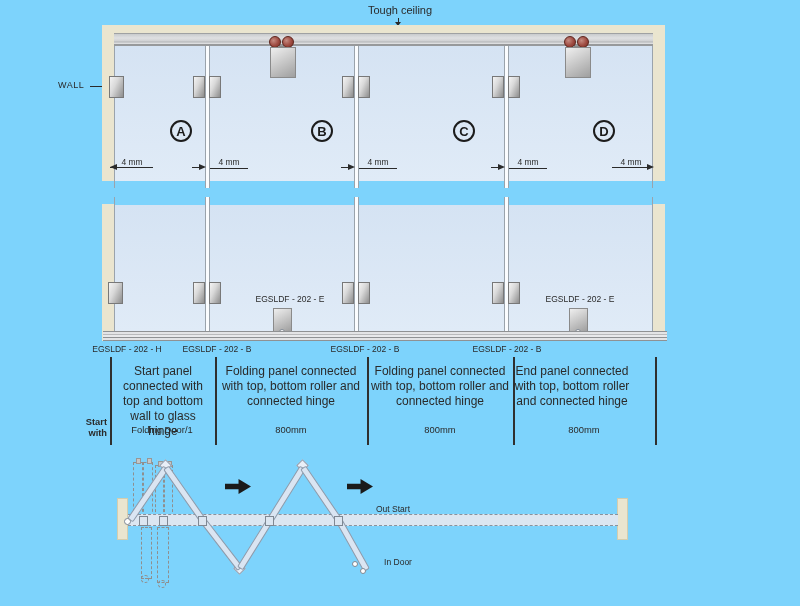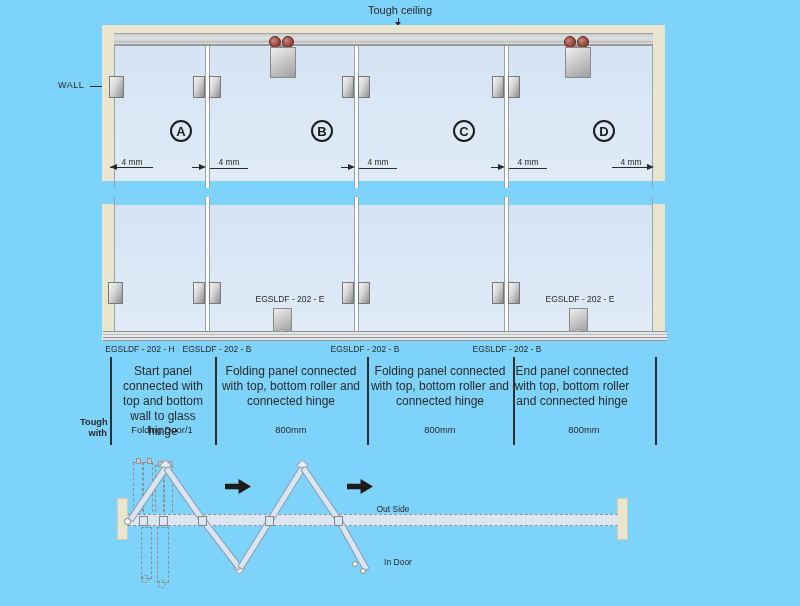--- a/index.html
+++ b/index.html
@@ -130,38 +130,38 @@
 
   <div class="lbl" style="left:240px;top:294px;width:100px;">EGSLDF - 202 - E</div>
   <div class="lbl" style="left:530px;top:294px;width:100px;">EGSLDF - 202 - E</div>
   <div class="hanger" style="left:273px;top:308px;width:19px;height:24px;"></div>
   <div class="hanger" style="left:569px;top:308px;width:19px;height:24px;"></div>
   <div class="wcirc" style="left:279px;top:329px;width:6px;height:6px;"></div>
   <div class="wcirc" style="left:575px;top:329px;width:6px;height:6px;"></div>
 
   <div class="track-bot" style="left:103px;top:331px;width:564px;height:10px;"></div>
 
-  <div class="lbl" style="left:90px;top:344px;width:100px;">EGSLDF - 202 - H</div>
+  <div class="lbl" style="left:77px;top:344px;width:100px;">EGSLDF - 202 - H</div>
   <div class="lbl" style="left:167px;top:344px;width:100px;">EGSLDF - 202 - B</div>
   <div class="lbl" style="left:315px;top:344px;width:100px;">EGSLDF - 202 - B</div>
   <div class="lbl" style="left:457px;top:344px;width:100px;">EGSLDF - 202 - B</div>
 
   <div class="tbl-line" style="left:110px;top:357px;height:88px;"></div>
   <div class="tbl-line" style="left:215px;top:357px;height:88px;"></div>
   <div class="tbl-line" style="left:367px;top:357px;height:88px;"></div>
   <div class="tbl-line" style="left:513px;top:357px;height:88px;"></div>
   <div class="tbl-line" style="left:655px;top:357px;height:88px;"></div>
 
   <div class="desc" style="left:115px;top:364px;width:96px;">Start panel connected with top and bottom wall to glass hinge</div>
   <div class="desc" style="left:221px;top:364px;width:140px;">Folding panel connected with top, bottom roller and connected hinge</div>
   <div class="desc" style="left:370px;top:364px;width:140px;">Folding panel connected with top, bottom roller and connected hinge</div>
   <div class="desc" style="left:514px;top:364px;width:116px;">End panel connected with top, bottom roller and connected hinge</div>
 
   <div class="t" style="left:80px;top:417px;width:27px;text-align:right;font-size:9.3px;font-weight:bold;line-height:1.2;">
-    <span style="display:block;">Tough</span>
+    <span style="display:block;">Start</span>
     <span style="display:block;">with</span>
   </div>
   <div class="val" style="left:112px;top:424px;width:100px;">Folding Door/1</div>
   <div class="val" style="left:241px;top:424px;width:100px;">800mm</div>
   <div class="val" style="left:390px;top:424px;width:100px;">800mm</div>
   <div class="val" style="left:534px;top:424px;width:100px;">800mm</div>
 
   <div class="ghost" style="left:133px;top:462px;width:10px;height:55px;"></div>
   <div class="ghost" style="left:143px;top:462px;width:10px;height:55px;"></div>
   <div class="ghost" style="left:155px;top:465px;width:9px;height:52px;"></div>
@@ -195,16 +195,16 @@
   <div class="conn" style="left:198px;top:516px;"></div>
   <div class="conn" style="left:265px;top:516px;"></div>
   <div class="conn" style="left:334px;top:516px;"></div>
   <div class="wcirc" style="left:124px;top:518px;width:7px;height:7px;"></div>
   <div class="wcirc" style="left:352px;top:561px;width:6px;height:6px;"></div>
   <div class="wcirc" style="left:360px;top:568px;width:6px;height:6px;"></div>
 
   <div class="barrow" style="left:225px;top:479px;"></div>
   <div class="barrow" style="left:347px;top:479px;"></div>
 
-  <div class="lbl" style="left:368px;top:504px;width:50px;">Out Side</div>
+  <div class="lbl" style="left:368px;top:504px;width:50px;">Out Start</div>
   <div class="lbl" style="left:373px;top:557px;width:50px;">In Door</div>
 
 </div>
 
 </body></html>

